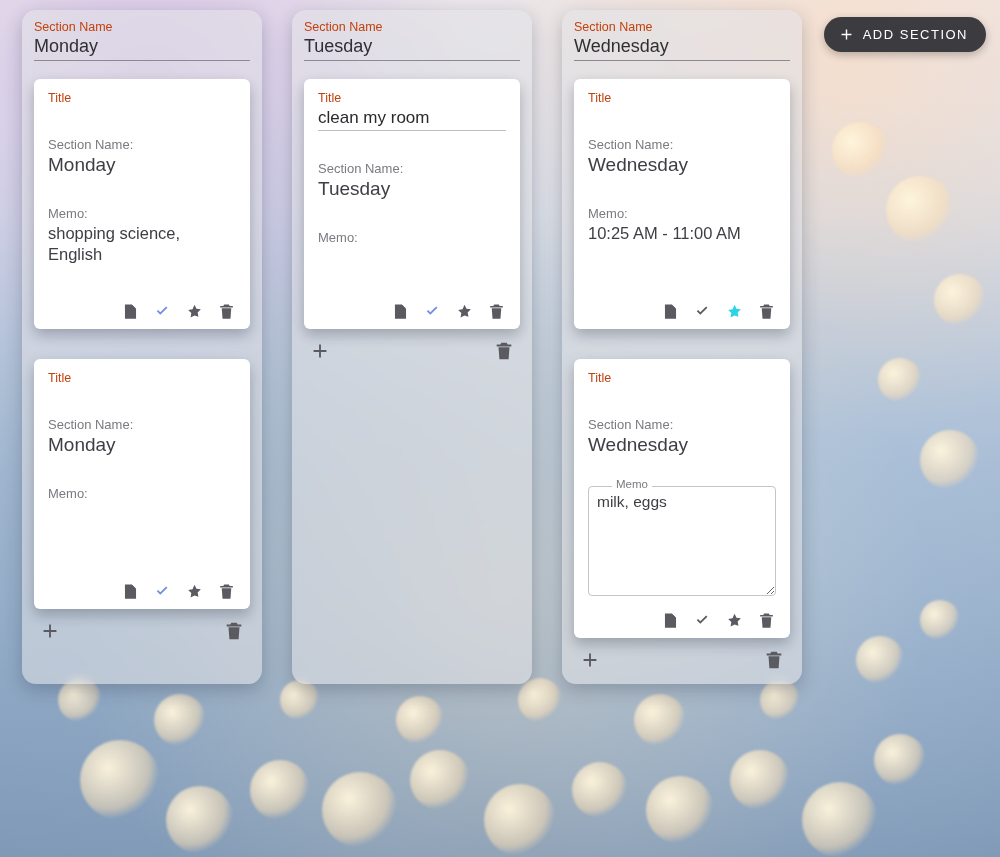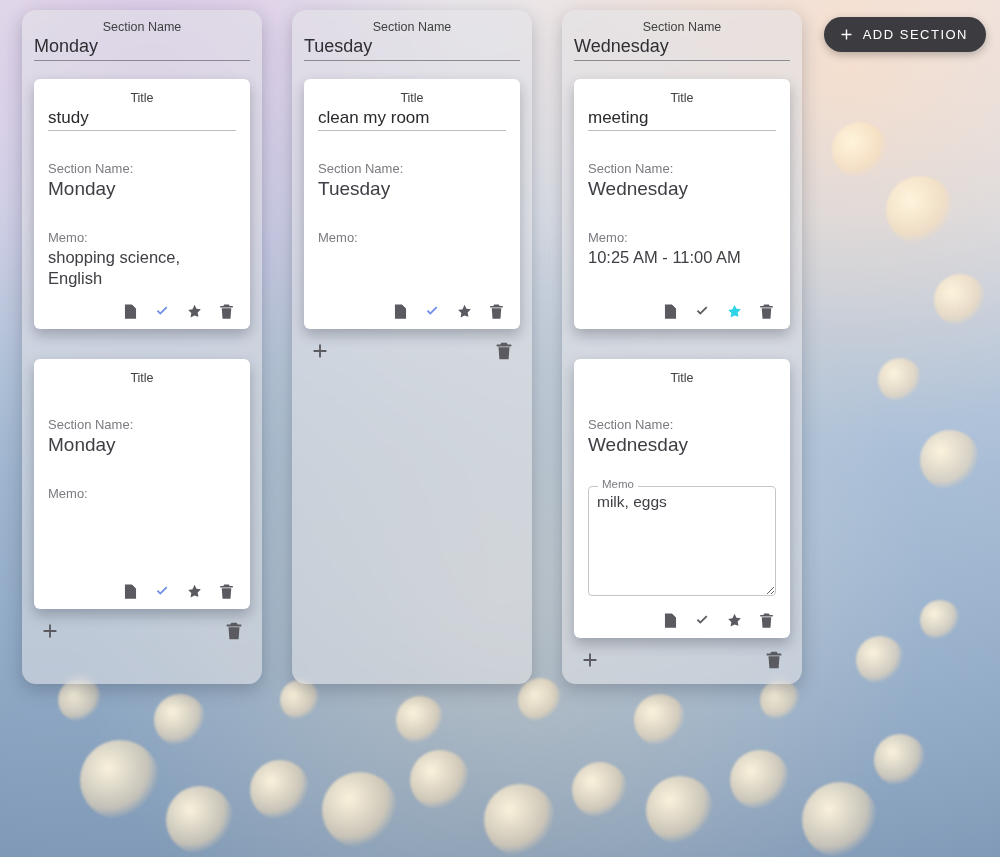--- a/index.html
+++ b/index.html
@@ -26,23 +26,22 @@
   .section {
     width: 240px;
     border-radius: 14px;
     background: rgba(225,225,230,0.55);
     backdrop-filter: blur(4px);
     padding: 10px 12px 8px 12px;
     box-shadow: 0 6px 18px rgba(30,40,60,0.25);
   }
   .field-label {
     font-size: 12.5px;
-    color: #404040;
+    color: #c2410c;
     margin-bottom: 2px;
-    text-align: center;
   }
   .section-name-input {
     width: 100%;
     border: none;
     border-bottom: 1px solid #8a8a90;
     background: transparent;
     font-size: 18px;
     color: #2f2f33;
     padding: 0 0 3px 0;
     outline: none;
@@ -67,21 +66,21 @@
   .card .value { font-size:19px; color:#3e3e44; font-weight:500; margin-top:2px; }
   .card .memo { font-size:16.5px; color:#3e3e44; margin-top:2px; line-height:1.25; white-space:pre-line; }
   .card textarea.memo-edit {
     width:100%; min-height:110px; resize:both;
     border:1px solid #c5c5c9; border-radius:4px;
     font-size:15.5px; color:#3e3e44; padding:6px 8px 6px 8px;
     font-family:inherit; outline:none;
   }
   .memo-edit-wrap { position:relative; margin-top:8px; }
   .memo-edit-wrap .float-label {
-    position:absolute; top:-8px; left:10px;
+    position:absolute; top:-8px; left:24px;
     background:#fff; padding:0 4px; font-size:11.5px; color:#7a7a80;
   }
   .card-actions { margin-top:auto; display:flex; justify-content:flex-end; gap:12px; padding-top:10px; }
   .icon-btn { width:20px; height:20px; display:inline-flex; align-items:center; justify-content:center; cursor:pointer; color:#5a5a60; }
   .icon-btn svg { width:19px; height:19px; display:block; }
   .icon-btn.blue { color:#6f8fe6; }
   .icon-btn.cyan { color:#2dd4e6; }
   .section-footer { display:flex; justify-content:space-between; align-items:center; padding:10px 4px 4px 4px; }
   .section-footer .icon-btn { width:24px; height:24px; }
   .section-footer .icon-btn svg { width:22px; height:22px; }
@@ -131,21 +130,20 @@
   <svg viewBox="0 0 24 24">
       <path fill="currentColor" d="M11 5h2v6h6v2h-6v6h-2v-6H5v-2h6z"></path>
     </svg>
   <span>ADD SECTION</span>
 </button>
 
 <div class="board" id="board">
     <div class="section"><div class="field-label">Section Name</div><input class="section-name-input" value="Monday" style=""><div class="cards">
         <div class="card">
           <div class="field-label">Title</div>
-          <input class="title-input" value="study" style="">
           <div class="block">
             <div class="label">Section Name:</div>
             <div class="value">Monday</div>
           </div>
           <div class="block">
             <div class="label">Memo:</div>
             <div class="memo">shopping science, English</div>
           </div>
           <div class="card-actions">
             <span class="icon-btn">
@@ -270,21 +268,20 @@
         <span class="icon-btn">
           <svg viewBox="0 0 24 24">
             <path fill="currentColor" d="M9 3h6l1 2h4v2H4V5h4z"></path>
             <path fill="currentColor" d="M6 8h12l-1 13H7z"></path>
           </svg>
         </span>
       </div></div>
     <div class="section"><div class="field-label">Section Name</div><input class="section-name-input" value="Wednesday" style=""><div class="cards">
         <div class="card">
           <div class="field-label">Title</div>
-          <input class="title-input" value="meeting" style="">
           <div class="block">
             <div class="label">Section Name:</div>
             <div class="value">Wednesday</div>
           </div>
           <div class="block">
             <div class="label">Memo:</div>
             <div class="memo">10:25 AM - 11:00 AM</div>
           </div>
           <div class="card-actions">
             <span class="icon-btn">

